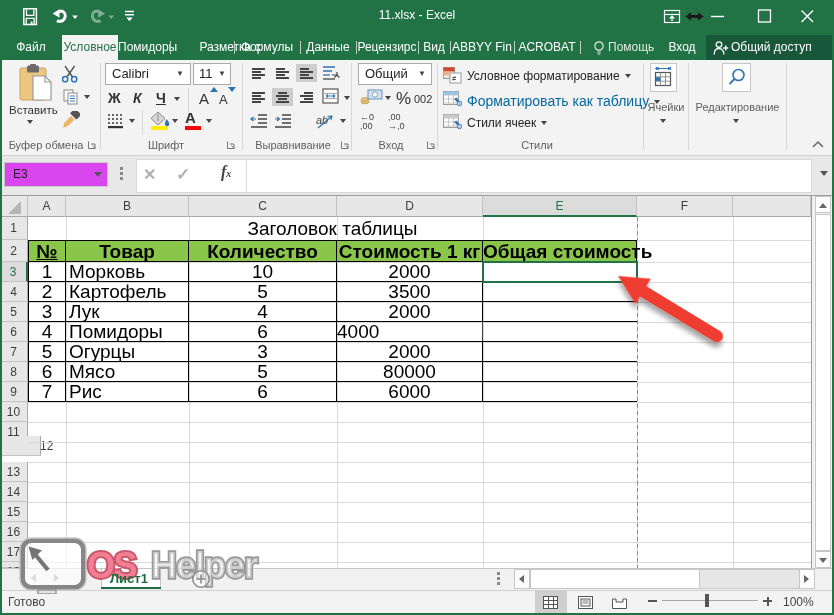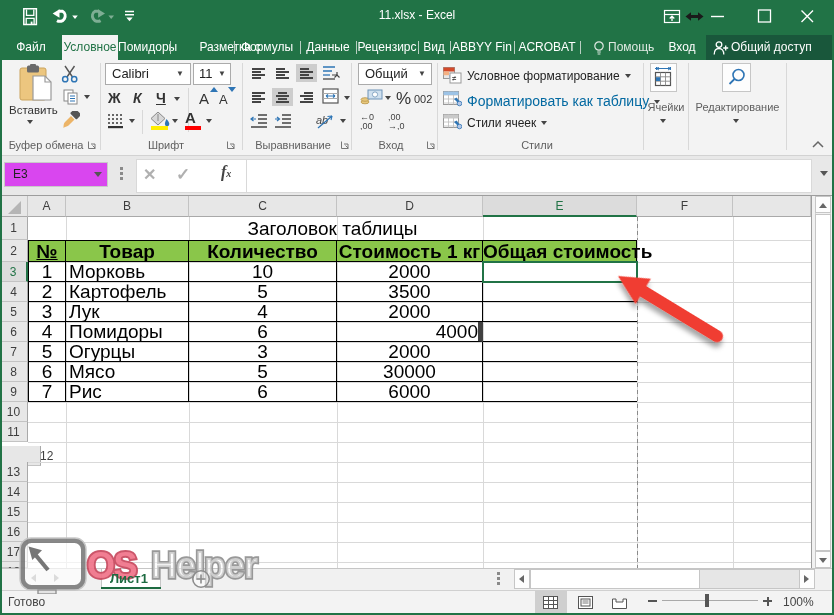--- a/index.html
+++ b/index.html
@@ -343,21 +343,21 @@
 <div class="rowhead" style="top:240px;height:22px;line-height:22px;">2</div>
 <div class="rowhead" style="top:262px;height:20px;line-height:20px;background:#dcdcdc;color:#217346;border-right:2px solid #217346;font-weight:normal;">3</div>
 <div class="rowhead" style="top:282px;height:20px;line-height:20px;">4</div>
 <div class="rowhead" style="top:302px;height:20px;line-height:20px;">5</div>
 <div class="rowhead" style="top:322px;height:20px;line-height:20px;">6</div>
 <div class="rowhead" style="top:342px;height:20px;line-height:20px;">7</div>
 <div class="rowhead" style="top:362px;height:20px;line-height:20px;">8</div>
 <div class="rowhead" style="top:382px;height:20px;line-height:20px;">9</div>
 <div class="rowhead" style="top:402px;height:20px;line-height:20px;">10</div>
 <div class="rowhead" style="top:422px;height:20px;line-height:20px;">11</div>
-<div class="rowhead" style="top:446px;height:20px;line-height:20px;padding-left:40px;">12</div>
+<div class="rowhead" style="top:436px;height:20px;line-height:20px;padding-left:40px;">12</div>
 <div class="rowhead" style="top:462px;height:20px;line-height:20px;">13</div>
 <div class="rowhead" style="top:482px;height:20px;line-height:20px;">14</div>
 <div class="rowhead" style="top:502px;height:20px;line-height:20px;">15</div>
 <div class="rowhead" style="top:522px;height:20px;line-height:20px;">16</div>
 <div class="rowhead" style="top:542px;height:20px;line-height:20px;">17</div>
 <div class="rowhead" style="top:562px;height:6px;line-height:20px">18</div>
 <div class="gl-v" style="left:66px;top:217px;height:351px"></div>
 <div class="gl-v" style="left:189px;top:217px;height:351px"></div>
 <div class="gl-v" style="left:337px;top:217px;height:351px"></div>
 <div class="gl-v" style="left:483px;top:217px;height:351px"></div>
@@ -401,31 +401,31 @@
 <div class="cell" style="left:337px;top:282px;width:146px;height:20px;line-height:20px;text-align:center;border-right:1px solid #000;border-bottom:1px solid #000">3500</div>
 <div class="cell" style="left:483px;top:282px;width:154px;height:20px;border-bottom:1px solid #000"></div>
 <div class="cell" style="left:28px;top:302px;width:38px;height:20px;line-height:20px;text-align:center;border-left:1px solid #000;border-right:1px solid #000;border-bottom:1px solid #000">3</div>
 <div class="cell" style="left:66px;top:302px;width:123px;height:20px;line-height:20px;padding-left:3px;border-right:1px solid #000;border-bottom:1px solid #000">Лук</div>
 <div class="cell" style="left:189px;top:302px;width:148px;height:20px;line-height:20px;text-align:center;border-right:1px solid #000;border-bottom:1px solid #000">4</div>
 <div class="cell" style="left:337px;top:302px;width:146px;height:20px;line-height:20px;text-align:center;border-right:1px solid #000;border-bottom:1px solid #000">2000</div>
 <div class="cell" style="left:483px;top:302px;width:154px;height:20px;border-bottom:1px solid #000"></div>
 <div class="cell" style="left:28px;top:322px;width:38px;height:20px;line-height:20px;text-align:center;border-left:1px solid #000;border-right:1px solid #000;border-bottom:1px solid #000">4</div>
 <div class="cell" style="left:66px;top:322px;width:123px;height:20px;line-height:20px;padding-left:3px;border-right:1px solid #000;border-bottom:1px solid #000">Помидоры</div>
 <div class="cell" style="left:189px;top:322px;width:148px;height:20px;line-height:20px;text-align:center;border-right:1px solid #000;border-bottom:1px solid #000">6</div>
-<div class="cell" style="left:337px;top:322px;width:146px;height:20px;line-height:20px;text-align:right;border-right:5px solid #404040;border-bottom:1px solid #000">4000</div>
+<div class="cell" style="left:337px;top:322px;width:146px;height:20px;line-height:20px;text-align:left;border-right:1px solid #404040;border-bottom:1px solid #000">4000</div>
 <div class="cell" style="left:483px;top:322px;width:154px;height:20px;border-bottom:1px solid #000"></div>
 <div class="cell" style="left:28px;top:342px;width:38px;height:20px;line-height:20px;text-align:center;border-left:1px solid #000;border-right:1px solid #000;border-bottom:1px solid #000">5</div>
 <div class="cell" style="left:66px;top:342px;width:123px;height:20px;line-height:20px;padding-left:3px;border-right:1px solid #000;border-bottom:1px solid #000">Огурцы</div>
 <div class="cell" style="left:189px;top:342px;width:148px;height:20px;line-height:20px;text-align:center;border-right:1px solid #000;border-bottom:1px solid #000">3</div>
 <div class="cell" style="left:337px;top:342px;width:146px;height:20px;line-height:20px;text-align:center;border-right:1px solid #000;border-bottom:1px solid #000">2000</div>
 <div class="cell" style="left:483px;top:342px;width:154px;height:20px;border-bottom:1px solid #000"></div>
 <div class="cell" style="left:28px;top:362px;width:38px;height:20px;line-height:20px;text-align:center;border-left:1px solid #000;border-right:1px solid #000;border-bottom:1px solid #000">6</div>
 <div class="cell" style="left:66px;top:362px;width:123px;height:20px;line-height:20px;padding-left:3px;border-right:1px solid #000;border-bottom:1px solid #000">Мясо</div>
 <div class="cell" style="left:189px;top:362px;width:148px;height:20px;line-height:20px;text-align:center;border-right:1px solid #000;border-bottom:1px solid #000">5</div>
-<div class="cell" style="left:337px;top:362px;width:146px;height:20px;line-height:20px;text-align:center;border-right:1px solid #000;border-bottom:1px solid #000">30000</div>
+<div class="cell" style="left:337px;top:362px;width:146px;height:20px;line-height:20px;text-align:center;border-right:1px solid #000;border-bottom:1px solid #000">80000</div>
 <div class="cell" style="left:483px;top:362px;width:154px;height:20px;border-bottom:1px solid #000"></div>
 <div class="cell" style="left:28px;top:382px;width:38px;height:20px;line-height:20px;text-align:center;border-left:1px solid #000;border-right:1px solid #000;border-bottom:1px solid #000">7</div>
 <div class="cell" style="left:66px;top:382px;width:123px;height:20px;line-height:20px;padding-left:3px;border-right:1px solid #000;border-bottom:1px solid #000">Рис</div>
 <div class="cell" style="left:189px;top:382px;width:148px;height:20px;line-height:20px;text-align:center;border-right:1px solid #000;border-bottom:1px solid #000">6</div>
 <div class="cell" style="left:337px;top:382px;width:146px;height:20px;line-height:20px;text-align:center;border-right:1px solid #000;border-bottom:1px solid #000">6000</div>
 <div class="cell" style="left:483px;top:382px;width:154px;height:20px;border-bottom:1px solid #000"></div>
 <div class="abs" style="left:637px;top:217px;width:1px;height:23px;background:repeating-linear-gradient(to bottom,#8a8a8a 0 4px,transparent 4px 7px)"></div>
 <div class="abs" style="left:637px;top:285px;width:1px;height:283px;background:repeating-linear-gradient(to bottom,#8a8a8a 0 4px,transparent 4px 7px)"></div>
 <div class="abs" style="left:482px;top:261px;width:156px;height:22px;border:2px solid #217346"></div>
 <div class="abs" style="left:634px;top:279px;width:6px;height:6px;background:#217346;border:1px solid #fff"></div>

